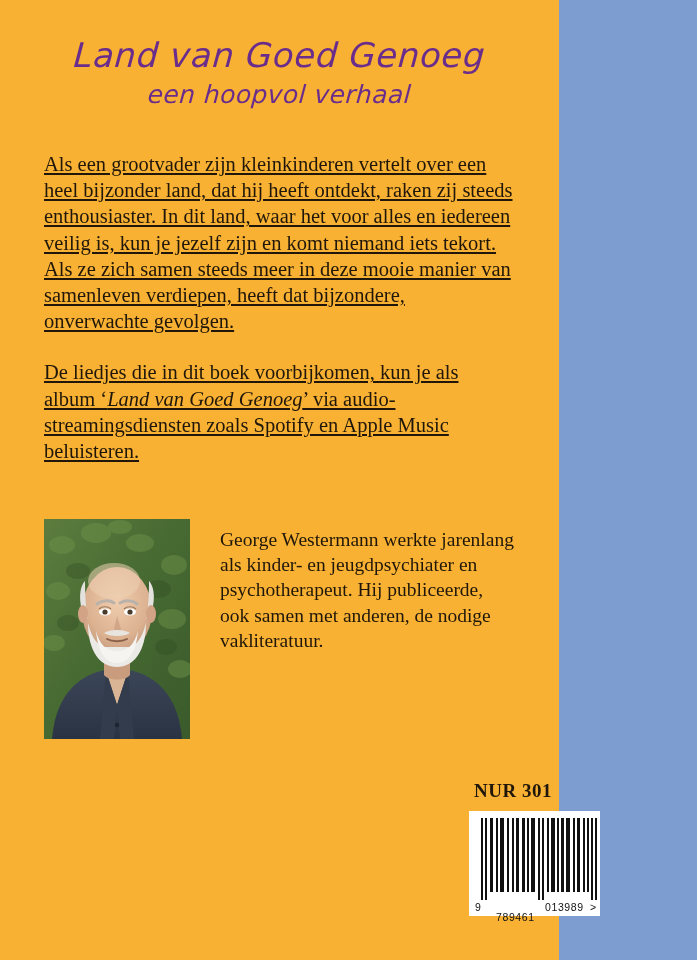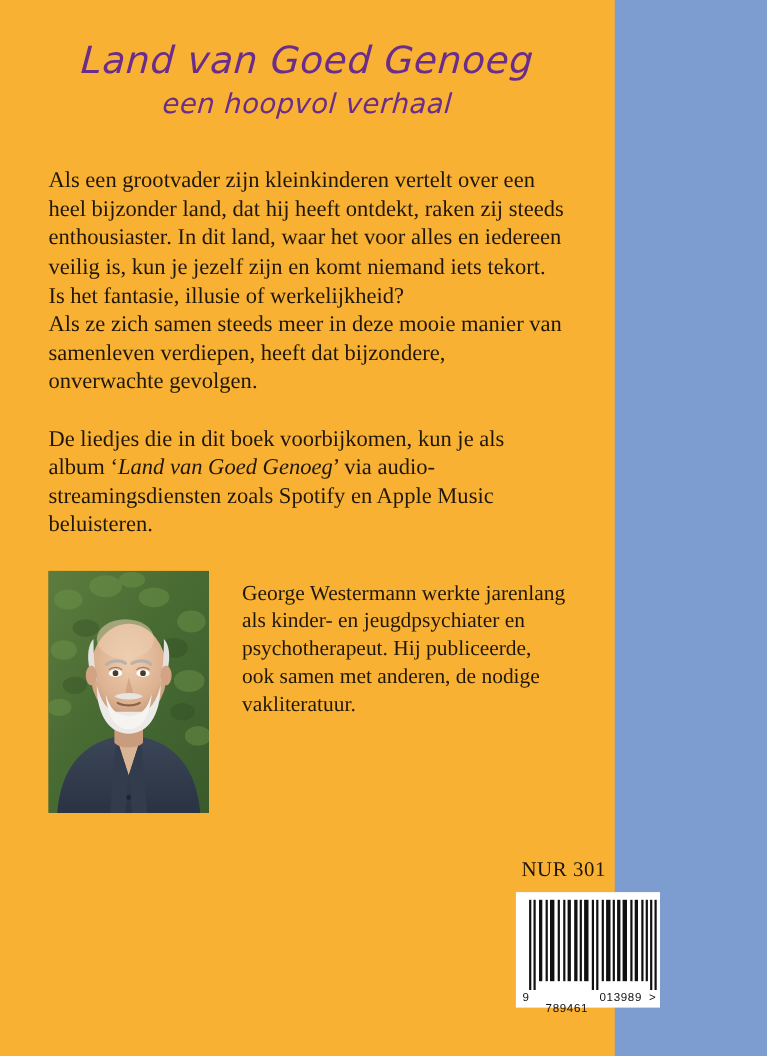--- a/index.html
+++ b/index.html
@@ -76,20 +76,21 @@
     left: 44px;
     top: 151px;
     width: 470px;
   }
   .blurb p {
     margin: 0;
     font-family: "Liberation Serif", serif;
     font-size: 20.5px;
     line-height: 26.2px;
     color: #20170a;
+    text-decoration: underline;
   }
   .blurb p.para-2 {
     margin-top: 25px;
   }
   .blurb em {
     font-style: italic;
   }
 
   
   .author-section {
@@ -130,20 +131,21 @@
   
   .nur-code {
     position: absolute;
     left: 474px;
     top: 780px;
     font-family: "Liberation Serif", serif;
     font-size: 19px;
     letter-spacing: 0.5px;
     color: #20170a;
     white-space: nowrap;
+    font-weight: bold;
   }
 
   
   .barcode-box {
     position: absolute;
     left: 469px;
     top: 811px;
     width: 131px;
     height: 105px;
     background: #ffffff;
@@ -226,21 +228,20 @@
   <div class="panel-back"></div>
   <div class="panel-spine"></div>
 
   <div class="title-block">
     <div class="book-title">Land van Goed Genoeg</div>
     <div class="book-subtitle">een hoopvol verhaal</div>
   </div>
 
   <div class="blurb">
     <p class="para-1a">Als een grootvader zijn kleinkinderen vertelt over een heel bijzonder land, dat hij heeft ontdekt, raken zij steeds enthousiaster. In dit land, waar het voor alles en iedereen veilig is, kun je jezelf zijn en komt niemand iets tekort.</p>
-    <p class="para-1c">Is het fantasie, illusie of werkelijkheid?</p>
     <p class="para-1d">Als ze zich samen steeds meer in deze mooie manier van samenleven verdiepen, heeft dat bijzondere, onverwachte gevolgen.</p>
     <p class="para-2">
       <span>De liedjes die in dit boek voorbijkomen, kun je als album ‘</span><em>Land van Goed Genoeg</em><span>’ via audio-streamingsdiensten zoals Spotify en Apple Music beluisteren.</span>
     </p>
   </div>
 
   <div class="author-section">
 
     <div class="author-photo">
       <svg width="146" height="220" viewBox="0 0 146 220">

